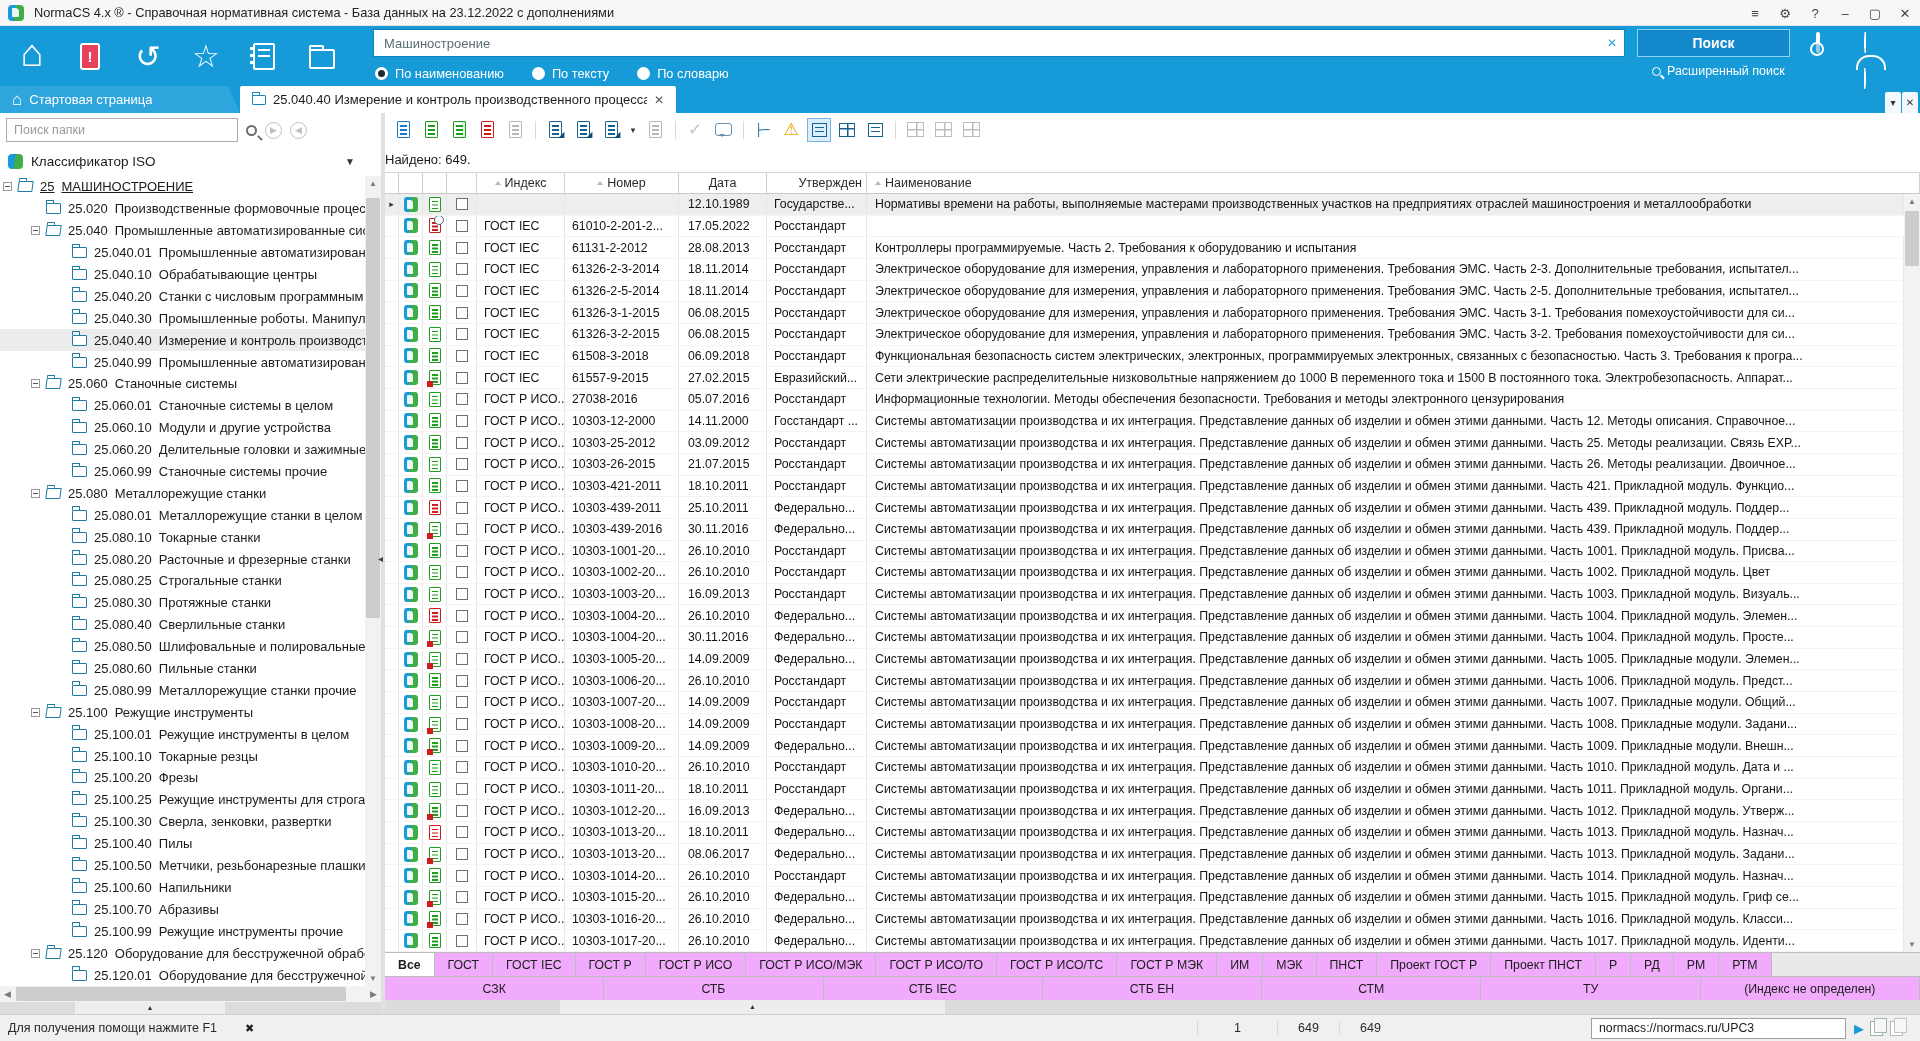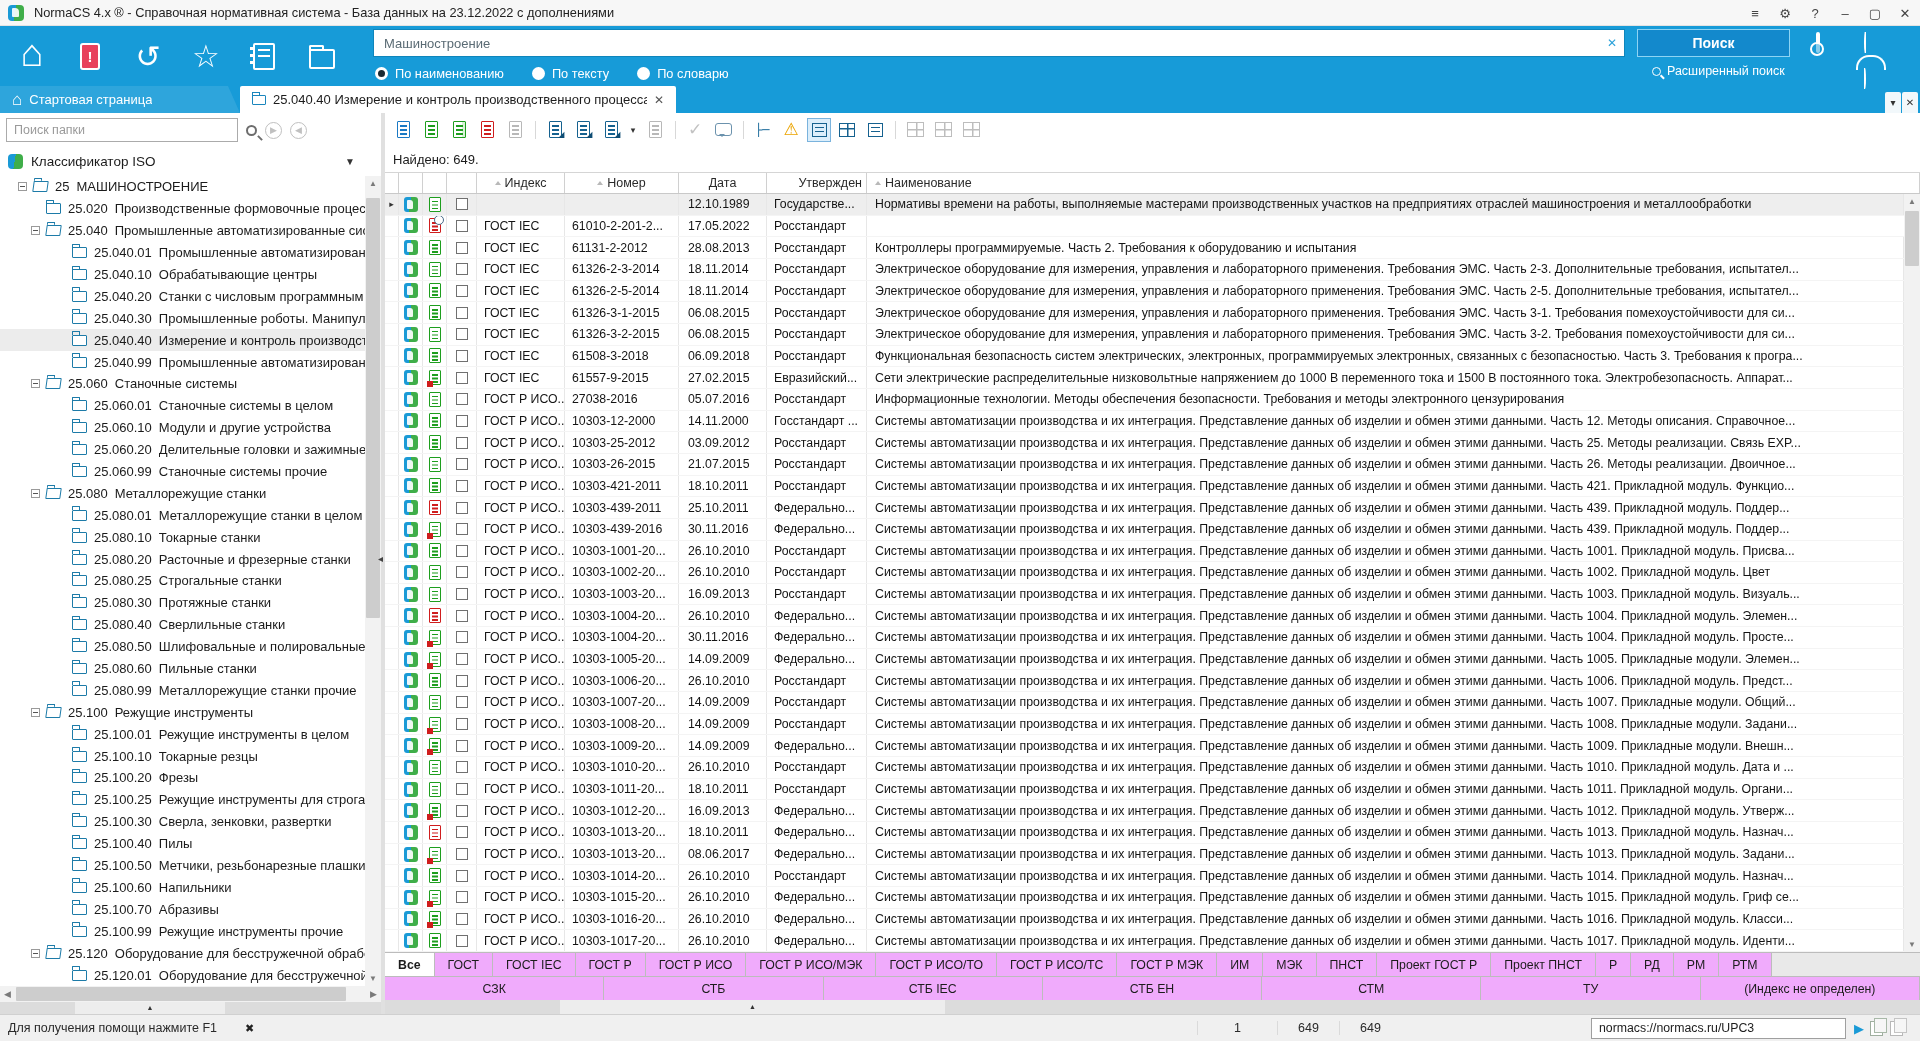--- a/index.html
+++ b/index.html
@@ -76,21 +76,21 @@
   .smag{width:11px;height:11px;border:2px solid #6d6d6d;border-radius:50%;position:relative;flex:none;}
   .smag::after{content:"";position:absolute;left:9px;top:10px;width:6px;height:2px;background:#6d6d6d;transform:rotate(45deg);}
   .circ{width:17px;height:17px;border:1.6px solid #c0c0c0;border-radius:50%;color:#c0c0c0;font-size:9px;
     display:flex;align-items:center;justify-content:center;flex:none;}
   .classifier{height:29px;display:flex;align-items:center;gap:8px;padding:0 8px;font-size:13.5px;color:#1c1c1c;}
   .clogo{width:15px;height:15px;border-radius:4px;background:linear-gradient(100deg,#1a9ad6 45%,#3fae49 45%);}
   .classifier .dd{margin-left:auto;margin-right:18px;font-size:10px;color:#333;}
   .treewrap{height:810px;position:relative;overflow:hidden;}
   .tree{height:100%;display:flex;flex-direction:column;padding-right:16px;}
   .tree-item{flex:1 1 0;display:flex;align-items:center;font-size:13px;color:#1b1b1b;white-space:nowrap;overflow:hidden;cursor:default;}
-  .tree-item[data-v="0"]{padding-left:18px;} .tree-item[data-v="1"]{padding-left:31px;} .tree-item[data-v="2"]{padding-left:57px;}
+  .tree-item[data-v="0"]{padding-left:3px;text-decoration:underline;} .tree-item[data-v="1"]{padding-left:31px;} .tree-item[data-v="2"]{padding-left:57px;}
   .tree-item.selected{background:#ececec;}
   .expander{width:9px;height:9px;border:1px solid #9a9a9a;background:#fff;position:relative;margin-right:6px;flex:none;}
   .expander::before{content:"";position:absolute;left:1px;right:1px;top:3px;height:1px;background:#555;}
   .expander[data-v="none"]{visibility:hidden;}
   .folder{width:15px;height:11px;border:1.5px solid #1d7ba8;border-radius:1px;position:relative;margin-right:7px;flex:none;background:#fff;}
   .folder::before{content:"";position:absolute;top:-4.5px;left:-1.5px;width:6px;height:3px;border:1.5px solid #1d7ba8;border-bottom:none;border-radius:1px 1px 0 0;}
   .folder[data-v="open"]{transform:skewX(-8deg);}
   .tcode{margin-right:7px;} .tlabel{overflow:hidden;}
   .vscroll{position:absolute;right:0;top:0;width:16px;height:100%;background:#f2f2f2;}
   .vscroll .up,.vscroll .dn{position:absolute;left:0;width:16px;height:15px;color:#7a7a7a;font-size:8px;text-align:center;line-height:15px;}
@@ -123,21 +123,21 @@
   .treeic{width:16px;height:16px;color:#1a6a9a;font-size:12px;font-family:"DejaVu Sans Mono",monospace;line-height:16px;}
   .ti[data-v="warn"]{color:#eba400;font-size:17px;}
   .ti[data-v="list-active"]{background:#dbeefb;border:1px solid #7ab3dd;}
   .listic{width:15px;height:14px;border:1.5px solid #15618f;position:relative;}
   .listic::before{content:"";position:absolute;left:2px;right:2px;top:3px;height:1.5px;background:#15618f;box-shadow:0 4px 0 #15618f;}
   .tableic{width:16px;height:14px;border:1.5px solid #15618f;
     background:linear-gradient(#15618f,#15618f) 0 4px/100% 1.5px no-repeat,linear-gradient(#15618f,#15618f) 7px 0/1.5px 100% no-repeat;}
   .gridic{width:17px;height:15px;border:1.5px solid #bdbdbd;
     background:linear-gradient(#bdbdbd,#bdbdbd) 0 6px/100% 1.5px no-repeat,linear-gradient(#bdbdbd,#bdbdbd) 8px 0/1.5px 100% no-repeat;}
 
-  .found{height:26px;display:flex;align-items:center;padding-left:8px;font-size:13px;color:#1b1b1b;}
+  .found{height:26px;display:flex;align-items:center;font-size:13px;color:#1b1b1b;}
 
   
   .thead{height:22px;display:flex;align-items:stretch;border-top:1px solid #d5d5d5;border-bottom:1px solid #c9c9c9;font-size:12.5px;color:#2a2a2a;text-align:center;}
   .hc{display:flex;align-items:center;justify-content:center;border-right:1px solid #d0d0d0;gap:4px;white-space:nowrap;overflow:hidden;}
   .sort{width:0;height:0;border-left:3px solid transparent;border-right:3px solid transparent;border-bottom:4px solid #9a9a9a;opacity:.7;}
   .c-marker{width:14px;flex:none;} .c-logo{width:24px;flex:none;} .c-doc{width:24px;flex:none;}
   .c-check{width:30px;flex:none;} .c-index{width:88px;flex:none;} .c-num{width:114px;flex:none;}
   .c-date{width:88px;flex:none;} .c-appr{width:100px;flex:none;} .c-name{flex:1;min-width:0;justify-content:flex-start;padding-left:8px;}
   .hc.c-appr{justify-content:flex-end;padding-right:4px;}
   .rows{height:758px;position:relative;overflow:hidden;}

